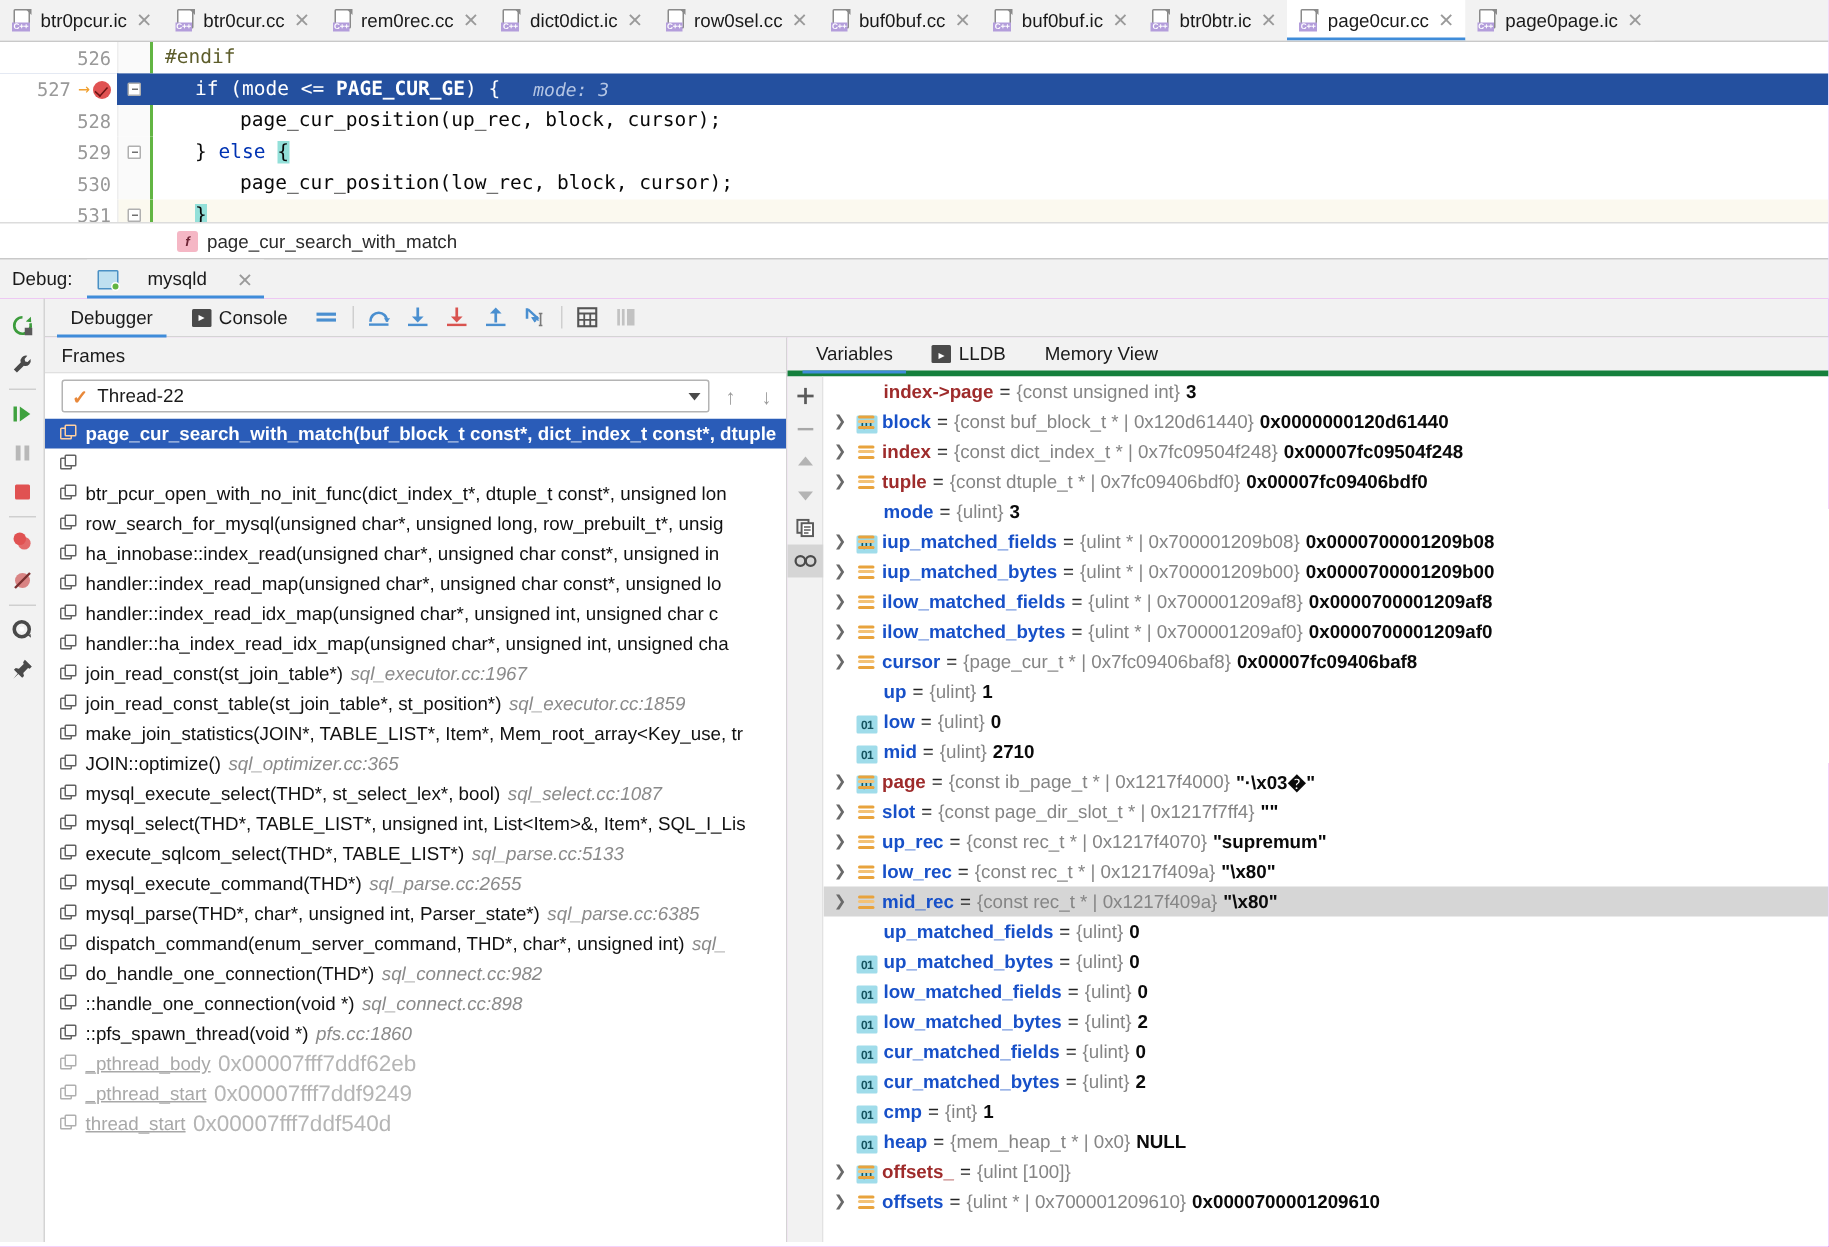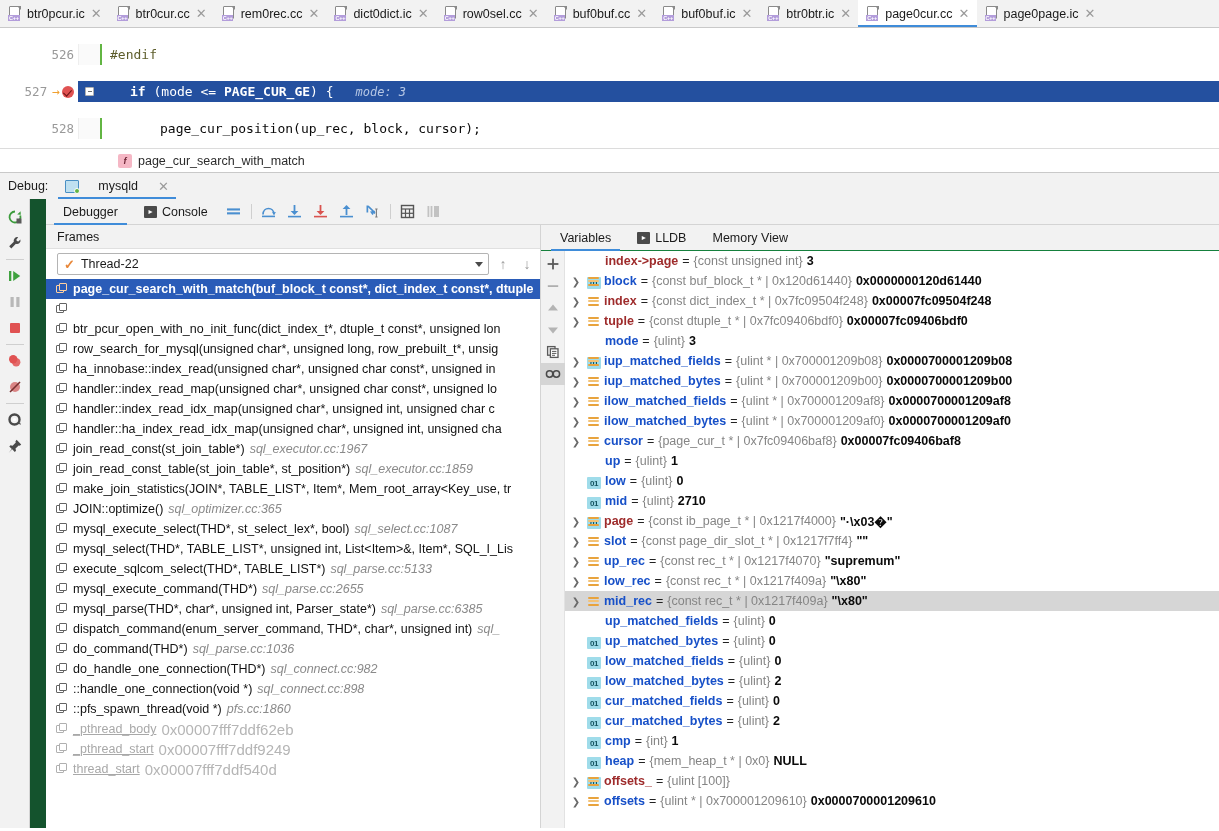--- a/index.html
+++ b/index.html
@@ -92,21 +92,20 @@
     background: #ffffff;
     font-family: "DejaVu Sans Mono", monospace;
     font-size: 13px;
     overflow: hidden;
   }
   .coderow {
     height: 21px;
     display: flex;
     align-items: center;
     position: relative;
-    margin-top: 16px;
   }
   .coderow.hl { background: #24509f; }
   .coderow.lastrow { background: #fbf9ef; }
   .gutter {
     width: 78px;
     flex: 0 0 78px;
     height: 21px;
     display: flex;
     align-items: center;
     justify-content: flex-end;
@@ -172,21 +171,21 @@
     white-space: pre;
     padding-left: 10px;
     position: relative;
   }
   .greenbar {
     position: absolute;
     left: 0; top: 0;
     width: 2px; height: 100%;
     background: #62b543;
   }
-  .k { color: #0033b3; font-weight: bold; }
+  .k { color: #0033b3; font-weight: normal; }
   .plain { color: #080808; }
   .macro { color: #5d5d2b; }
   .const { color: #080808; font-weight: bold; }
   .coderow.hl .k,
   .coderow.hl .plain,
   .coderow.hl .const { color: #ffffff; }
   .hint { color: #b5c6e4; font-style: italic; font-size: 12px; }
   .brace-hl { background: #93e0d9; }
 
   
@@ -261,22 +260,21 @@
     width: 6px; height: 6px;
     background: #62b543;
     border-radius: 50%;
     border: 1px solid #ffffff;
   }
 
   
   #debugbody {
     display: flex;
     height: 629px;
-    background: #14532d;
-    gap: 16px;
+    background: #d946ef;
   }
 
   
   #rail {
     width: 30px;
     flex: 0 0 30px;
     background: #f2f2f2;
     border-right: 1px solid #d4d4d4;
     display: flex;
     flex-direction: column;
@@ -462,21 +460,21 @@
   #varspane {
     flex: 1 1 auto;
     display: flex;
     flex-direction: column;
     min-width: 0;
     background: #ffffff;
   }
   #varhdr {
     height: 26px;
     background: #f2f2f2;
-    border-bottom: 1px solid #15803d;
+    border-bottom: 4px solid #15803d;
     display: flex;
     align-items: center;
     padding-left: 6px;
   }
   #varbody {
     flex: 1 1 auto;
     display: flex;
     min-height: 0;
   }
   #varrail {
@@ -1004,28 +1002,20 @@
                 <i class="f"></i>
               </span>
               <span class="fsig">dispatch_command(enum_server_command, THD*, char*, unsigned int)</span>
               <span class="floc">sql_</span>
             </div>
             <div class="frow">
               <span class="frameicon">
                 <i class="b"></i>
                 <i class="f"></i>
               </span>
-              <span class="fsig">do_command(THD*)</span>
-              <span class="floc">sql_parse.cc:1036</span>
-            </div>
-            <div class="frow">
-              <span class="frameicon">
-                <i class="b"></i>
-                <i class="f"></i>
-              </span>
               <span class="fsig">do_handle_one_connection(THD*)</span>
               <span class="floc">sql_connect.cc:982</span>
             </div>
             <div class="frow">
               <span class="frameicon">
                 <i class="b"></i>
                 <i class="f"></i>
               </span>
               <span class="fsig">::handle_one_connection(void *)</span>
               <span class="floc">sql_connect.cc:898</span>

